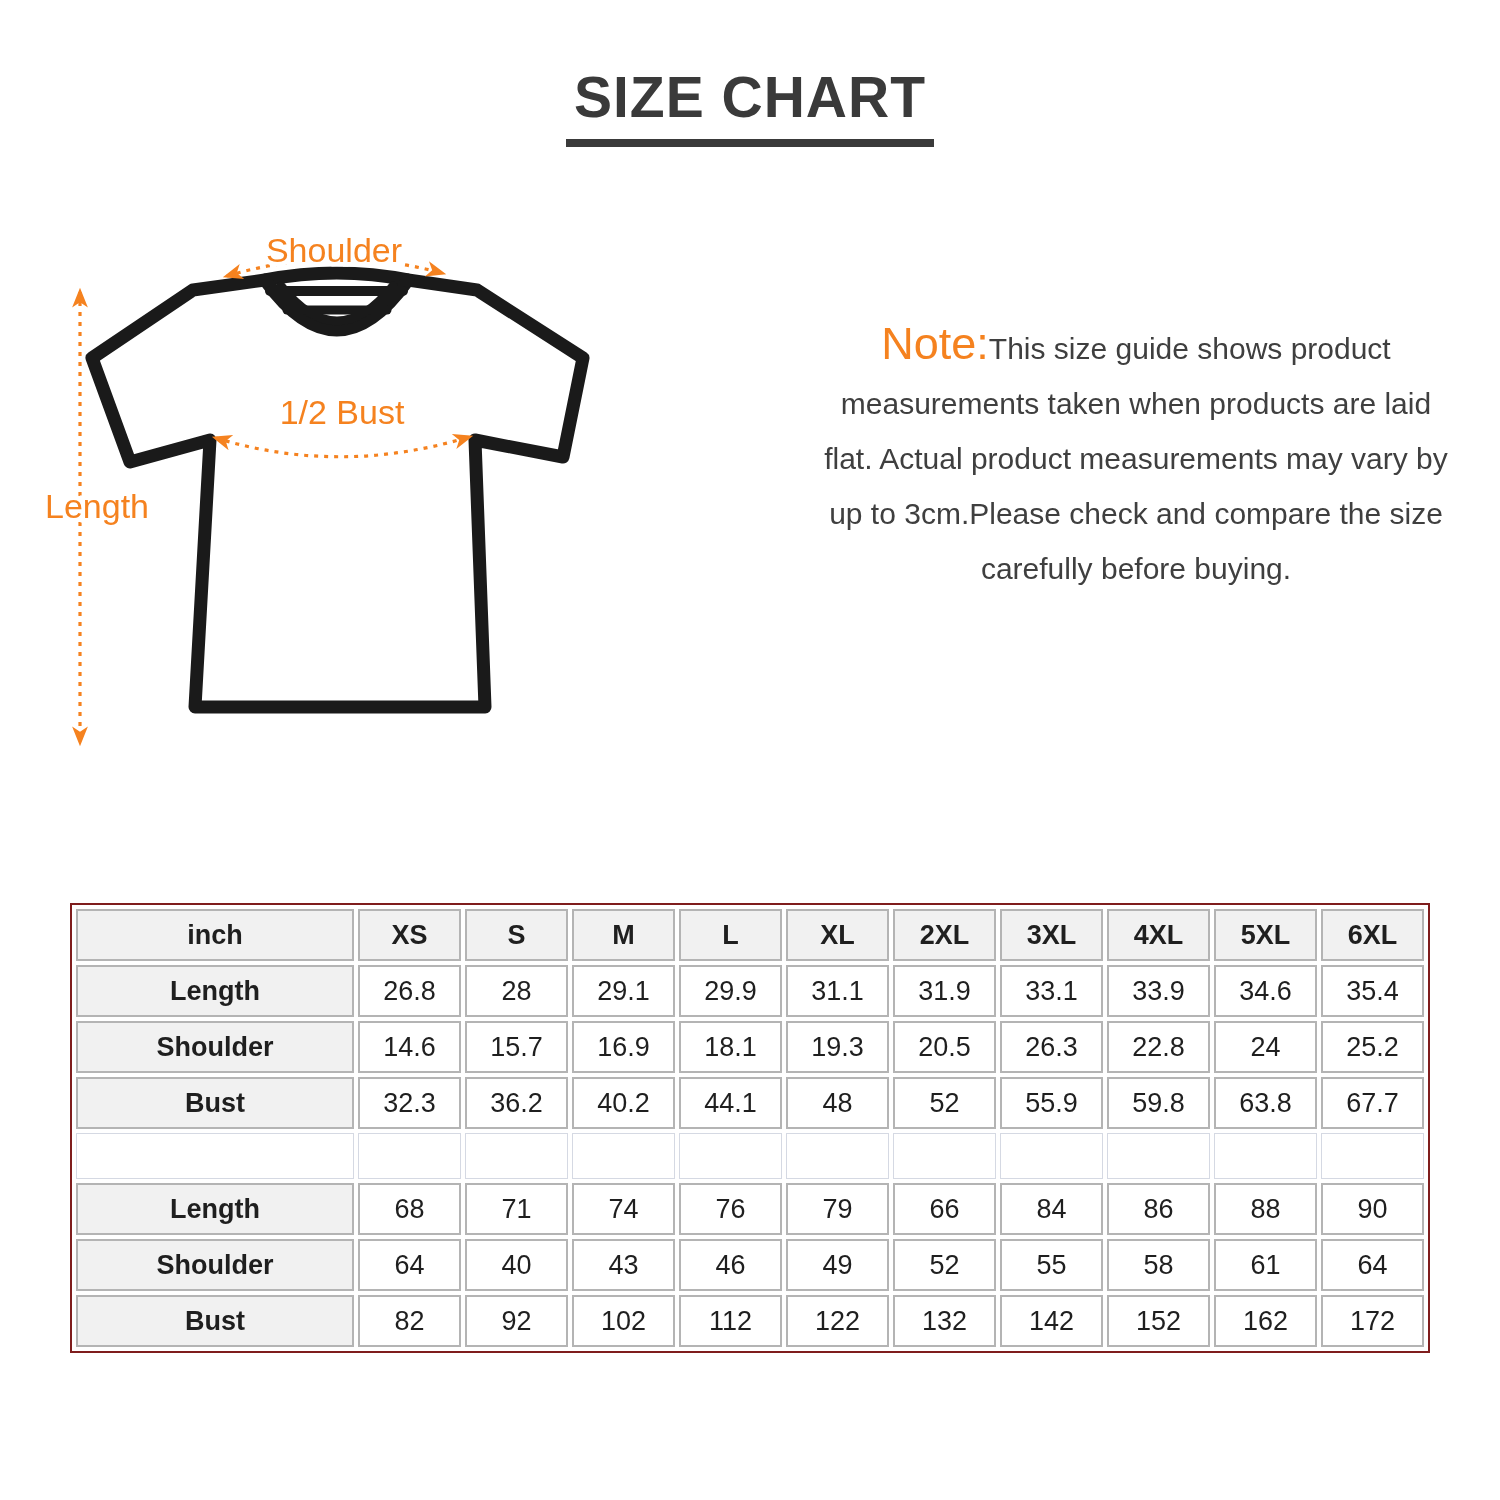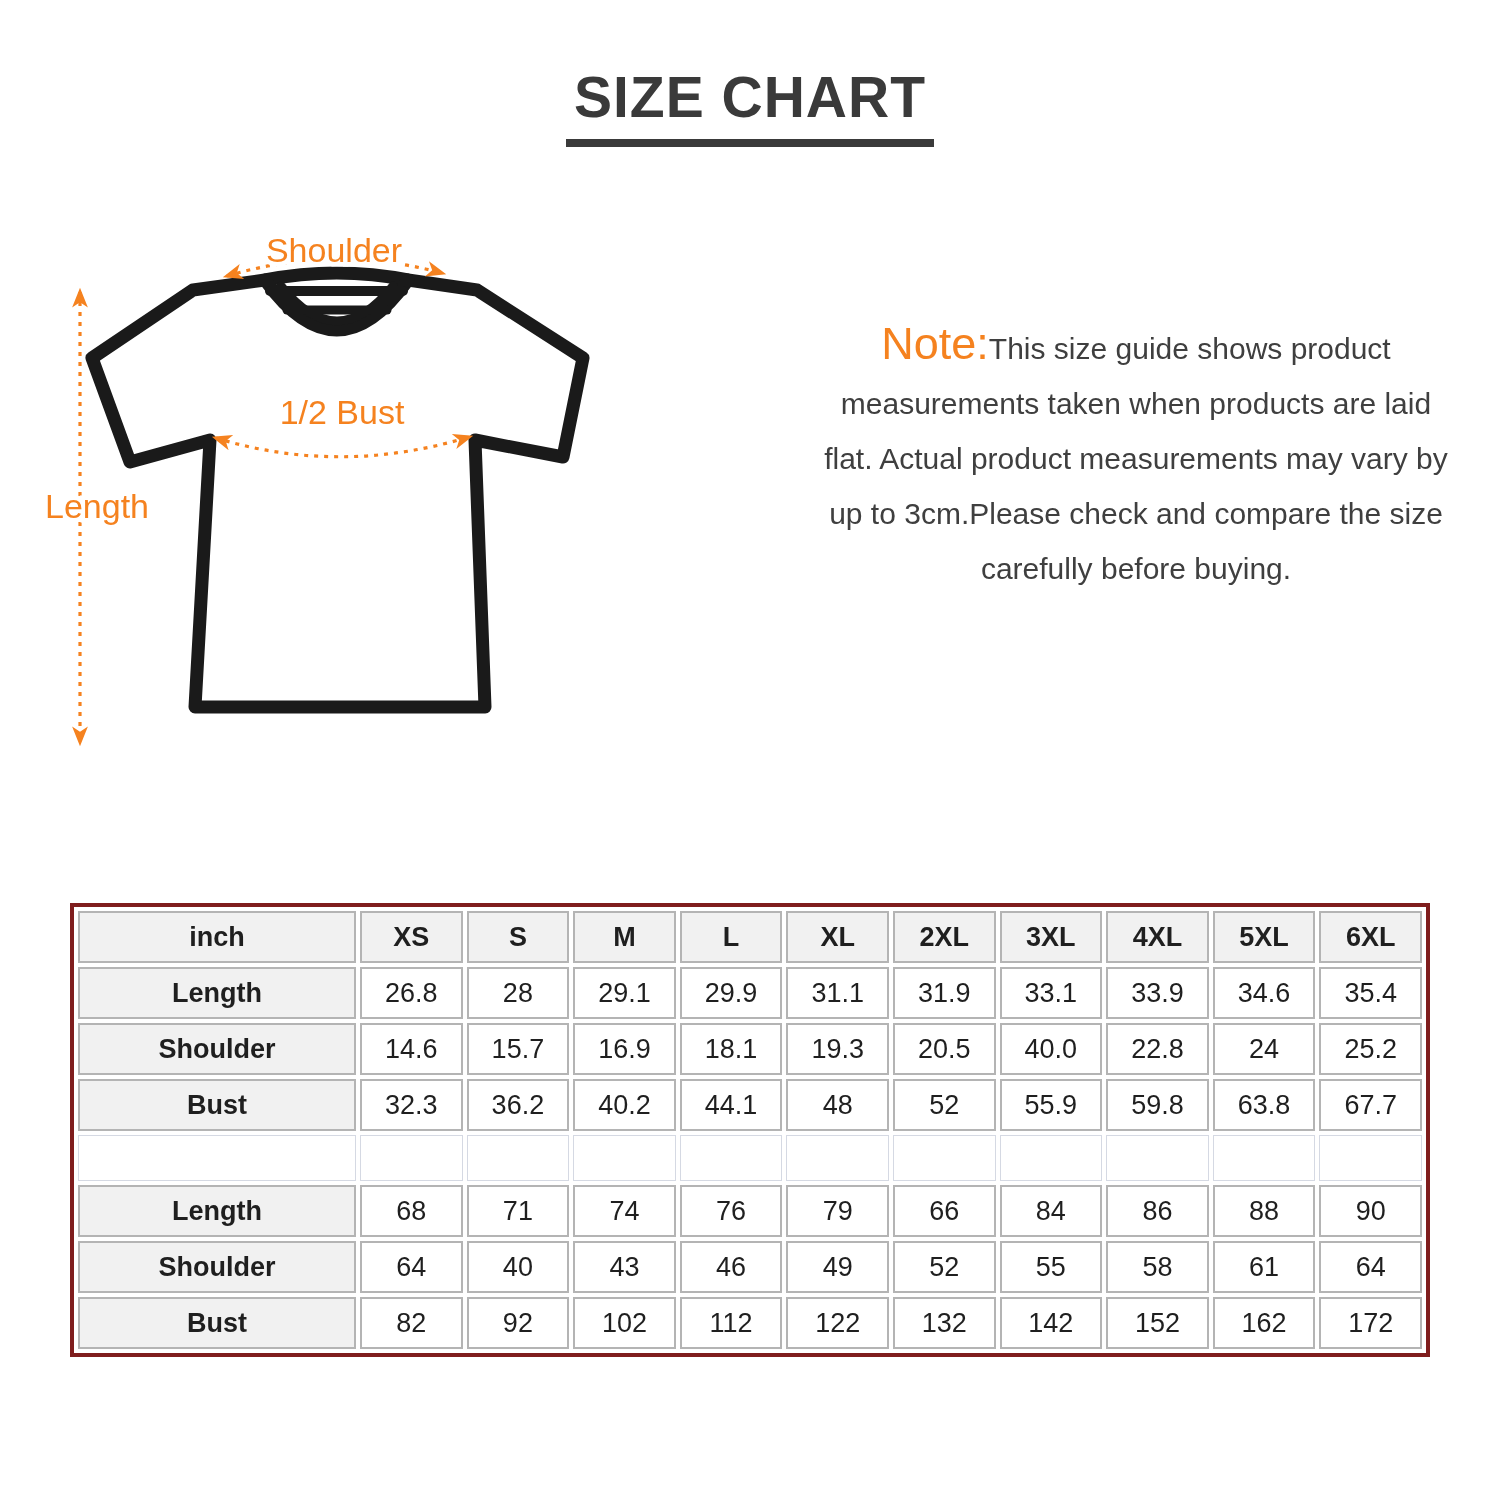--- a/index.html
+++ b/index.html
@@ -29,21 +29,21 @@
   .note{
     position:absolute;left:822px;top:316px;width:628px;
     font-size:30px;line-height:55px;color:#3f3f3f;margin:0;text-align:center;
   }
   .note-prefix{font-size:45px;color:#F5821F;line-height:55px;}
 
   
   .size-table{
     position:absolute;left:70px;top:903px;width:1360px;
     border-collapse:separate;border-spacing:4px;
-    border:4px solid #7f1d1d;background:#ffffff;table-layout:fixed;
+    border:2px solid #7f1d1d;background:#ffffff;table-layout:fixed;
   }
   .size-table th,.size-table td{
     border:2px solid #b4b4b4;text-align:center;vertical-align:middle;
     font-size:27px;height:48px;padding:0;color:#1f1f1f;overflow:hidden;
   }
   .size-table th{background:#f1f1f1;font-weight:bold;}
   .size-table td{background:#ffffff;font-weight:normal;}
   .size-table td.spacer{
     border:1px solid #d5d9e3;height:44px;background:#ffffff;
   }
@@ -130,21 +130,21 @@
           <td>35.4</td>
         </tr>
         <tr>
           <th>Shoulder</th>
           <td>14.6</td>
           <td>15.7</td>
           <td>16.9</td>
           <td>18.1</td>
           <td>19.3</td>
           <td>20.5</td>
-          <td>40.0</td>
+          <td>26.3</td>
           <td>22.8</td>
           <td>24</td>
           <td>25.2</td>
         </tr>
         <tr>
           <th>Bust</th>
           <td>32.3</td>
           <td>36.2</td>
           <td>40.2</td>
           <td>44.1</td>

